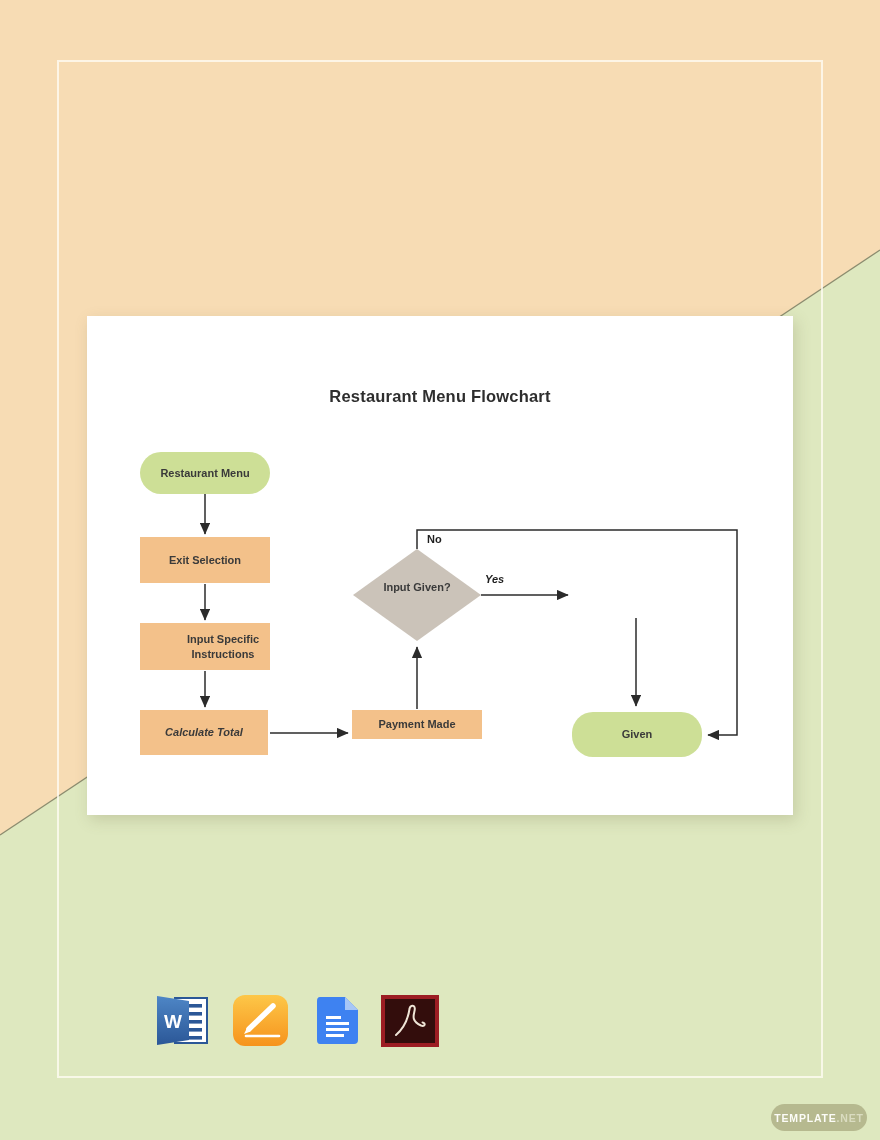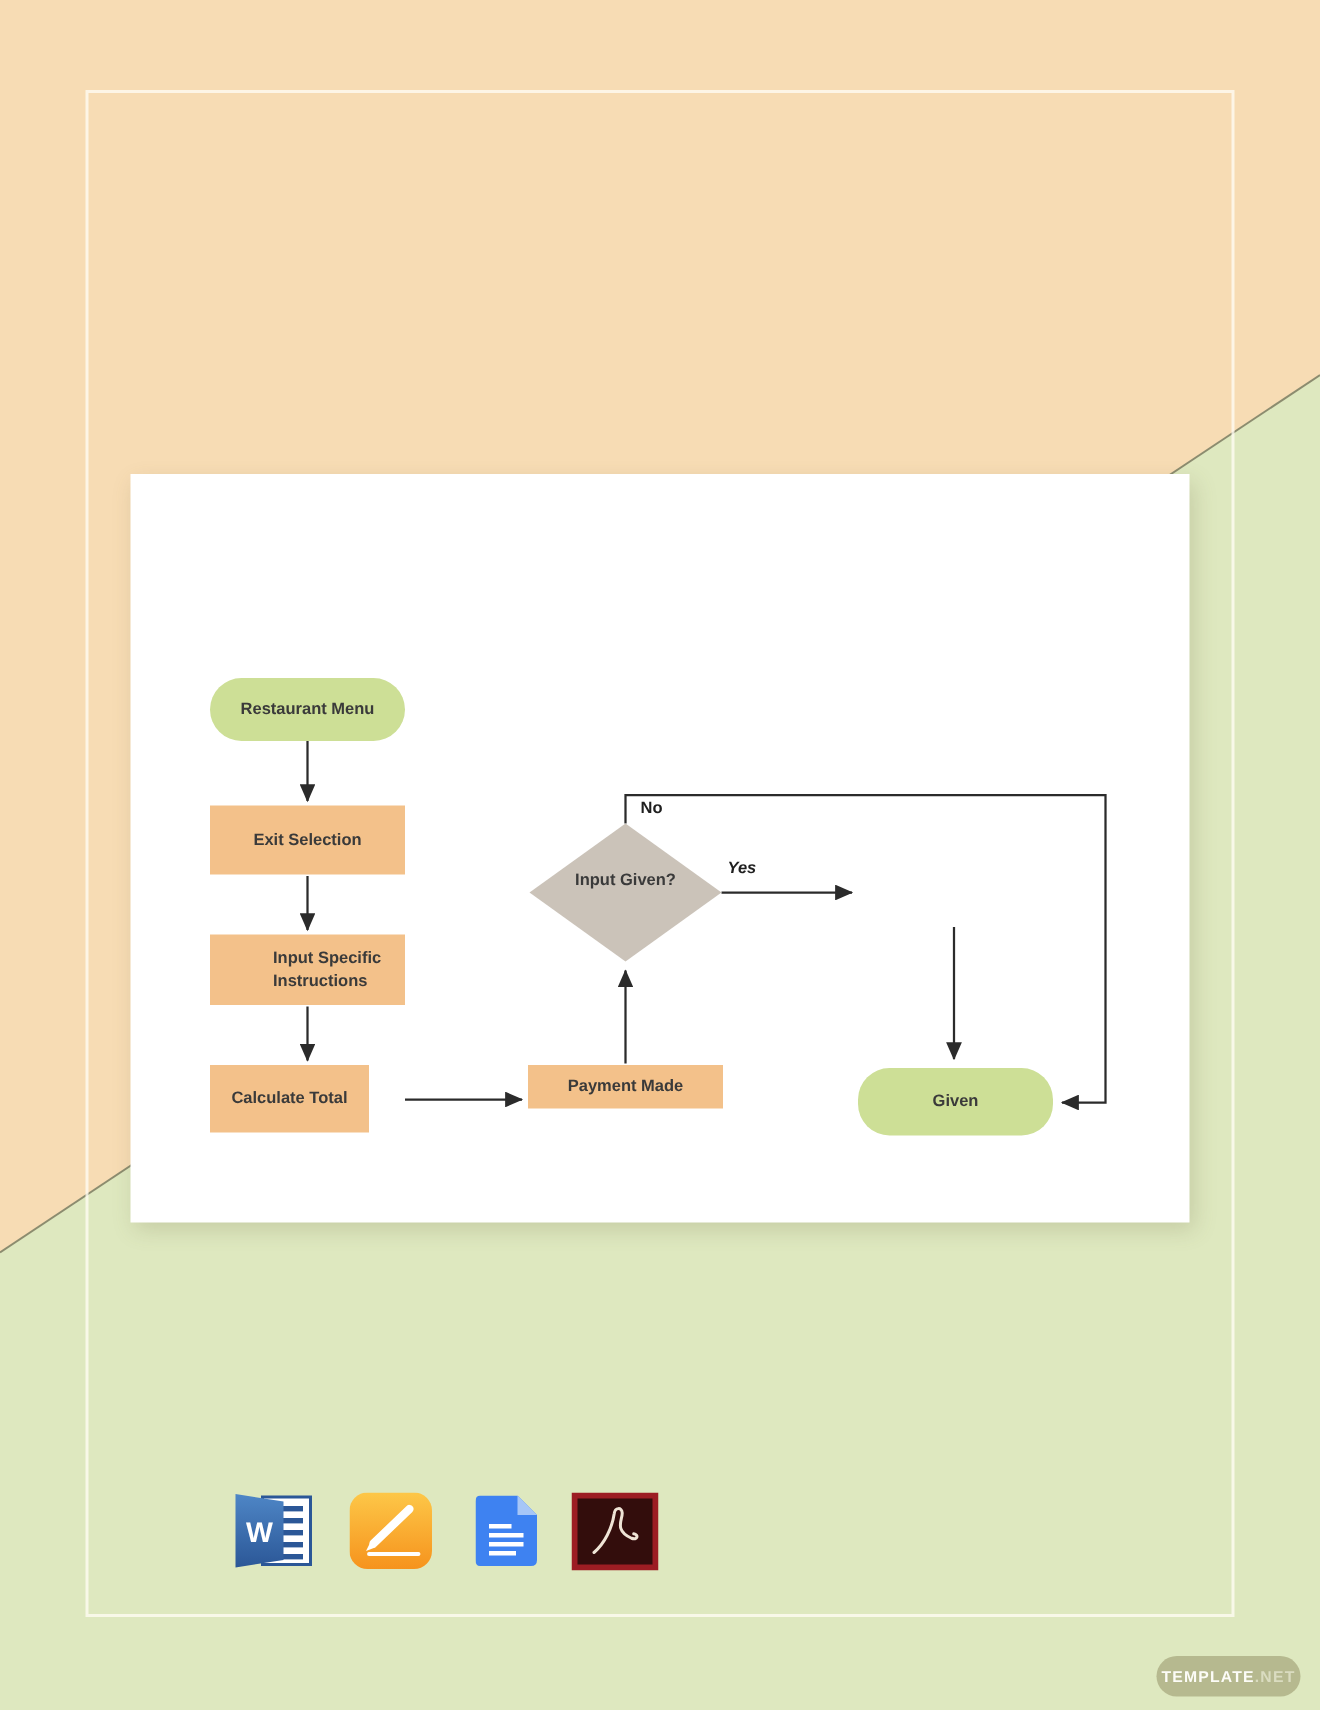--- a/index.html
+++ b/index.html
@@ -6,28 +6,28 @@
   html,body { width:880px; height:1140px; font-family:"Liberation Sans", sans-serif; }
   .stage { position:relative; width:880px; height:1140px; background:#f7dcb4; overflow:hidden; }
   .bg-svg { position:absolute; left:0; top:0; width:880px; height:1140px; display:block; }
   .frame { position:absolute; left:57px; top:60px; width:766px; height:1018px;
            border:2px solid rgba(255,252,244,0.78); pointer-events:none; }
   .card { position:absolute; left:87px; top:316px; width:706px; height:499px; background:#ffffff;
           box-shadow:3px 5px 14px rgba(110,105,70,0.22); }
   .card-title { position:absolute; left:0; top:71px; width:100%; text-align:center;
                 font-size:16.5px; font-weight:700; color:#2e2e2e; letter-spacing:0.2px; }
   .connectors { position:absolute; left:0; top:0; width:706px; height:499px; pointer-events:none; z-index:2; }
-  .node { position:absolute; display:flex; align-items:center; justify-content:center; 
+  .node { position:absolute; display:flex; align-items:center; justify-content:center; text-align:center;
           font-size:11px; font-weight:700; color:#3a3a3a; line-height:1.3; z-index:1; padding:2px 6px; }
   .terminator { background:#cddf96; border-radius:21px; }
   .process { background:#f3c18a; }
   .node-start        { left:53px;  top:136px; width:130px; height:42px; }
   .node-user         { left:53px;  top:221px; width:130px; height:46px; }
   .node-input        { left:53px;  top:307px; width:130px; height:47px;padding-left:42px; }
-  .node-calc         { left:53px;  top:394px; width:106px; height:45px; }
+  .node-calc         { left:53px;  top:394px; width:128px; height:45px;font-style:italic; }
   .node-payment      { left:265px; top:394px; width:130px; height:29px; }
   .node-complete     { left:485px; top:256px; width:128px; height:45px; }
   .node-exit         { left:485px; top:396px; width:130px; height:45px; }
   .diamond-label { position:absolute; left:266px; top:264px; width:128px; text-align:center;
                    font-size:11px; font-weight:700; color:#3a3a3a; line-height:14px; z-index:3; }
   .edge-label { position:absolute; font-size:11px; font-weight:600; color:#1f1f1f; z-index:3; }
   .edge-label-no  { left:340px; top:217px; }
   .edge-label-yes { left:398px; top:257px;font-style:italic; }
   .icons-row { position:absolute; left:0; top:0; width:880px; height:1140px; pointer-events:none; }
   .fmt-icon { position:absolute; pointer-events:auto; cursor:pointer; }
@@ -48,20 +48,21 @@
 <div class="stage">
 
   <svg class="bg-svg" viewBox="0 0 880 1140" preserveAspectRatio="none">
     <polygon points="0,835 880,250 880,1140 0,1140" fill="#dee8bf"></polygon>
     <line x1="0" y1="835" x2="880" y2="250" stroke="#8c8c6f" stroke-width="1.3"></line>
   </svg>
 
   <div class="frame"></div>
 
   <div class="card">
+    <div class="card-title">Restaurant Menu Flowchart</div>
 
     <svg class="connectors" viewBox="0 0 706 499">
       <defs>
         <marker id="arrow" markerWidth="9" markerHeight="7" refX="7.5" refY="3.5" orient="auto">
           <path d="M0,0 L8,3.5 L0,7 Z" fill="#2b2b2b"></path>
         </marker>
       </defs>
       <g stroke="#2b2b2b" stroke-width="1.5" fill="none">
         <path d="M118 178 L118 218" marker-end="url(#arrow)"></path>
         <path d="M118 268 L118 304" marker-end="url(#arrow)"></path>

